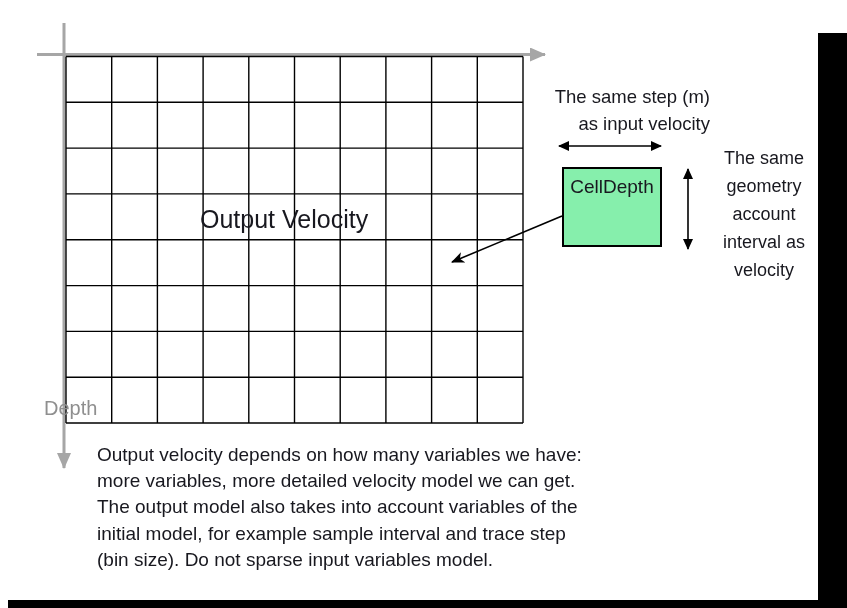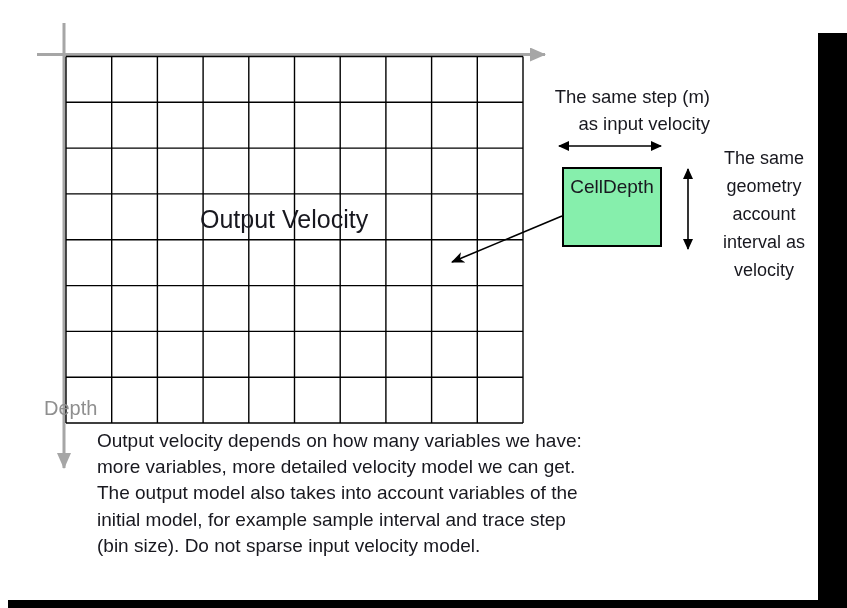--- a/index.html
+++ b/index.html
@@ -41,21 +41,21 @@
   }
   #geometry-note {
     left: 705px; top: 144px; width: 118px;
     font-size: 18px; line-height: 28px; text-align: center;
   }
   #depth-label {
     left: 0px; top: 397px;
     font-size: 20px; color: var(--depth-text, #8f8f8f); padding-left: 44px;
   }
   #footer-note {
-    left: 97px; top: 428px; width: 520px;
+    left: 97px; top: 442px; width: 520px;
     font-size: 19px; line-height: 26.2px;
   }
   .shadow-bar { position: absolute; background: var(--shadow, #000000); }
   #shadow-right  { left: 818px; top: 33px;  width: 29px;  height: 575px; }
   #shadow-bottom { left: 8px;   top: 600px; width: 839px; height: 8px; }
 </style>
 </head>
 <body>
 
 <div id="slide">
@@ -103,19 +103,19 @@
     <div>velocity</div>
   </div>
 
   <div class="txt" id="depth-label">Depth</div>
 
   <div class="txt" id="footer-note">
     <div>Output velocity depends on how many variables we have:</div>
     <div>more variables, more detailed velocity model we can get.</div>
     <div>The output model also takes into account variables of the</div>
     <div>initial model, for example sample interval and trace step</div>
-    <div>(bin size). Do not sparse input velocity model.</div>
+    <div>(bin size). Do not sparse input variables model.</div>
   </div>
 
   <div class="shadow-bar" id="shadow-right"></div>
   <div class="shadow-bar" id="shadow-bottom"></div>
 
 </div>
 
 </body></html>

